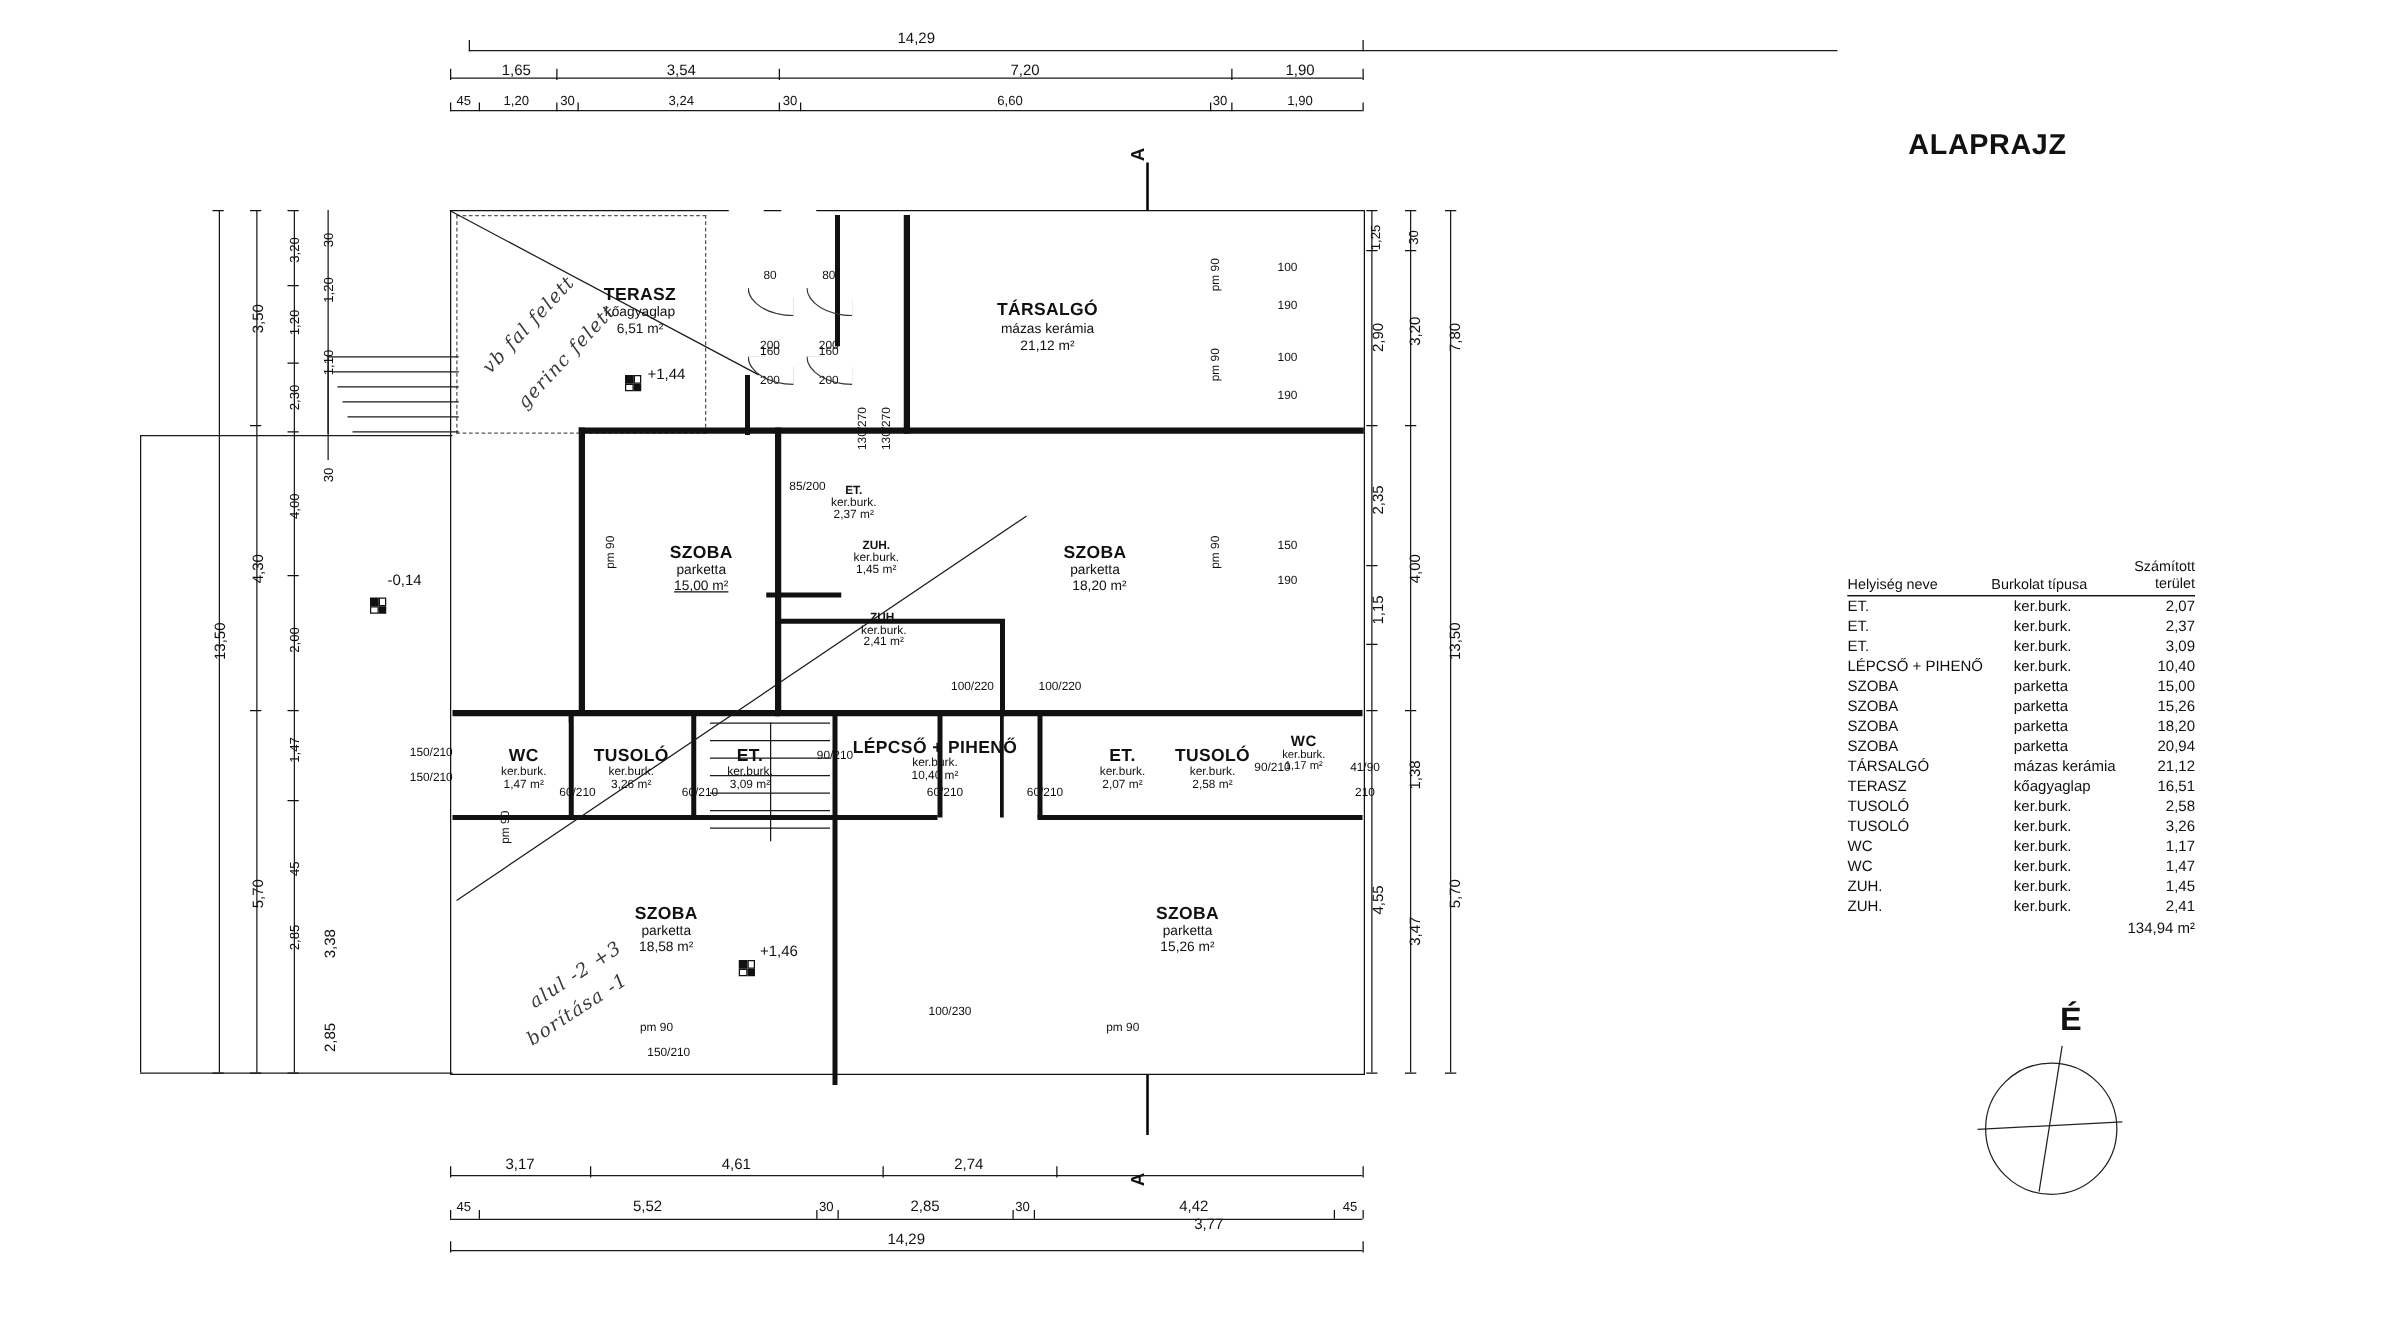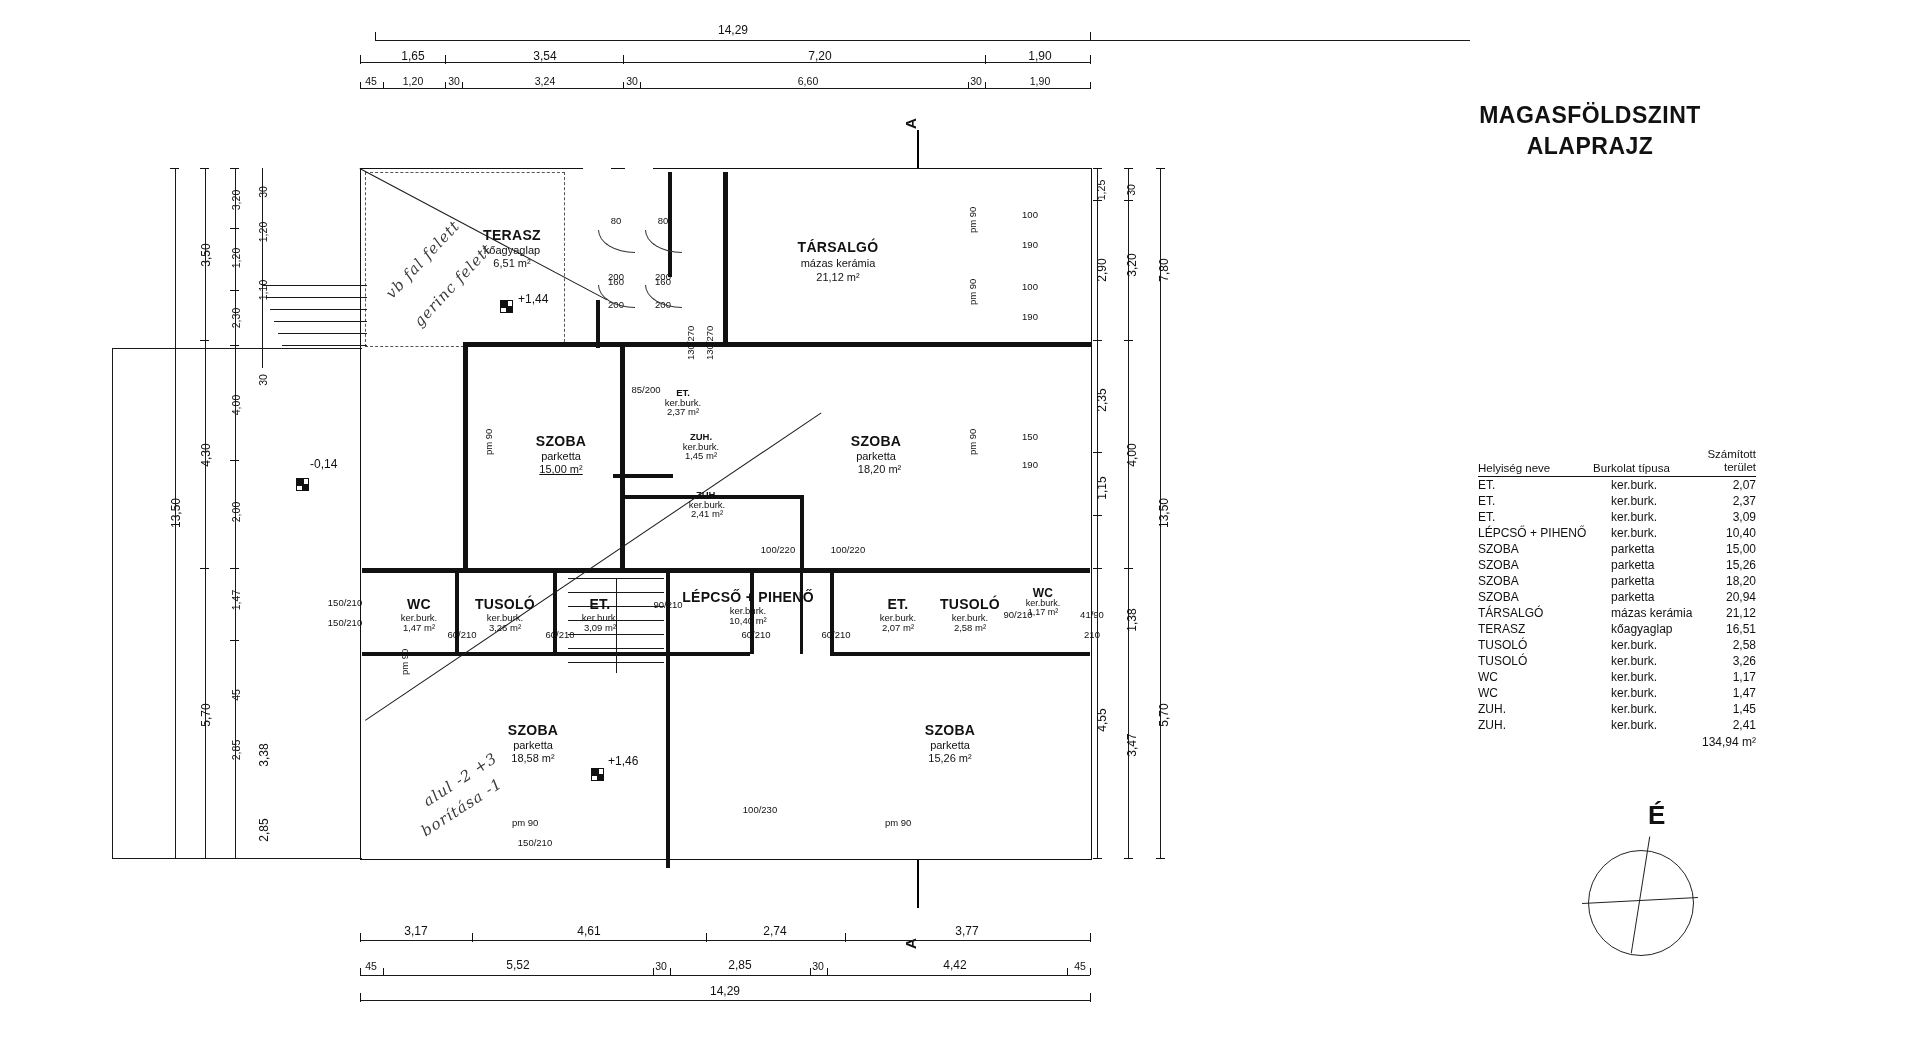--- a/index.html
+++ b/index.html
@@ -81,21 +81,20 @@
 
   .tick{position:absolute;width:1px;height:9px;background:#111;}
   .tickh{position:absolute;height:1px;width:9px;background:#111;}
 </style>
 </head>
 <body>
 
 <div class="sheet">
 
   <div id="title">
-    <div>MAGASFÖLDSZINT</div>
     <div>ALAPRAJZ</div>
   </div>
 
   <div id="legend">
     <table>
       <thead>
         <tr>
           <th>Helyiség neve</th>
           <th class="c2">Burkolat típusa</th>
           <th class="num">
@@ -546,21 +545,21 @@
 
     <div class="ln hl" style="left:360px;top:940px;width:730px;"></div>
     <div class="tick" style="left:360px;top:933px;"></div>
     <div class="tick" style="left:472px;top:933px;"></div>
     <div class="tick" style="left:706px;top:933px;"></div>
     <div class="tick" style="left:845px;top:933px;"></div>
     <div class="tick" style="left:1090px;top:933px;"></div>
     <div class="txt dim c" style="left:416px;top:925px;">3,17</div>
     <div class="txt dim c" style="left:589px;top:925px;">4,61</div>
     <div class="txt dim c" style="left:775px;top:925px;">2,74</div>
-    <div class="txt dim c" style="left:967px;top:925px;">3,77</div>
+    <div class="txt dim c" style="left:967px;top:973px;">3,77</div>
 
     <div class="ln hl" style="left:360px;top:975px;width:730px;"></div>
     <div class="tick" style="left:360px;top:968px;height:7px;"></div>
     <div class="tick" style="left:383px;top:968px;height:7px;"></div>
     <div class="tick" style="left:653px;top:968px;height:7px;"></div>
     <div class="tick" style="left:670px;top:968px;height:7px;"></div>
     <div class="tick" style="left:810px;top:968px;height:7px;"></div>
     <div class="tick" style="left:827px;top:968px;height:7px;"></div>
     <div class="tick" style="left:1067px;top:968px;height:7px;"></div>
     <div class="tick" style="left:1090px;top:968px;height:7px;"></div>

